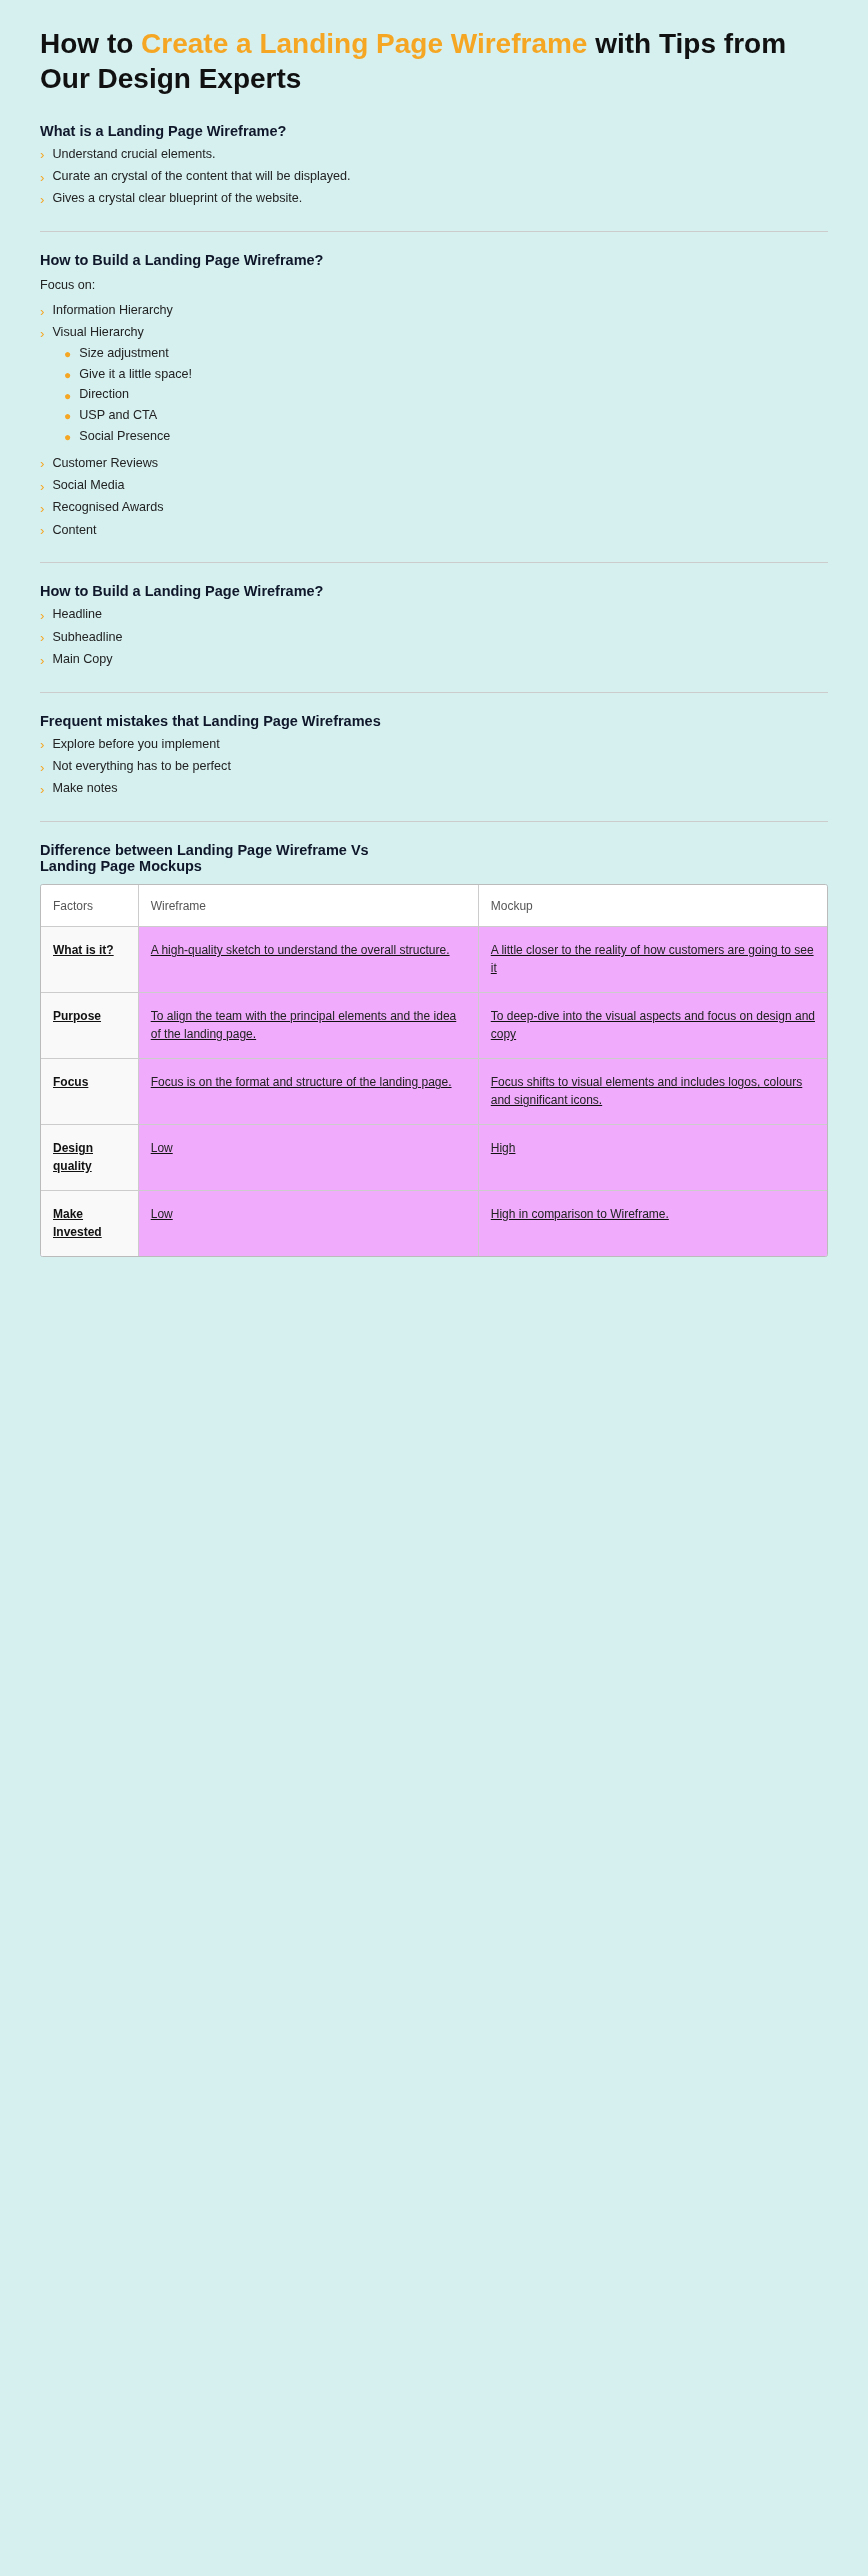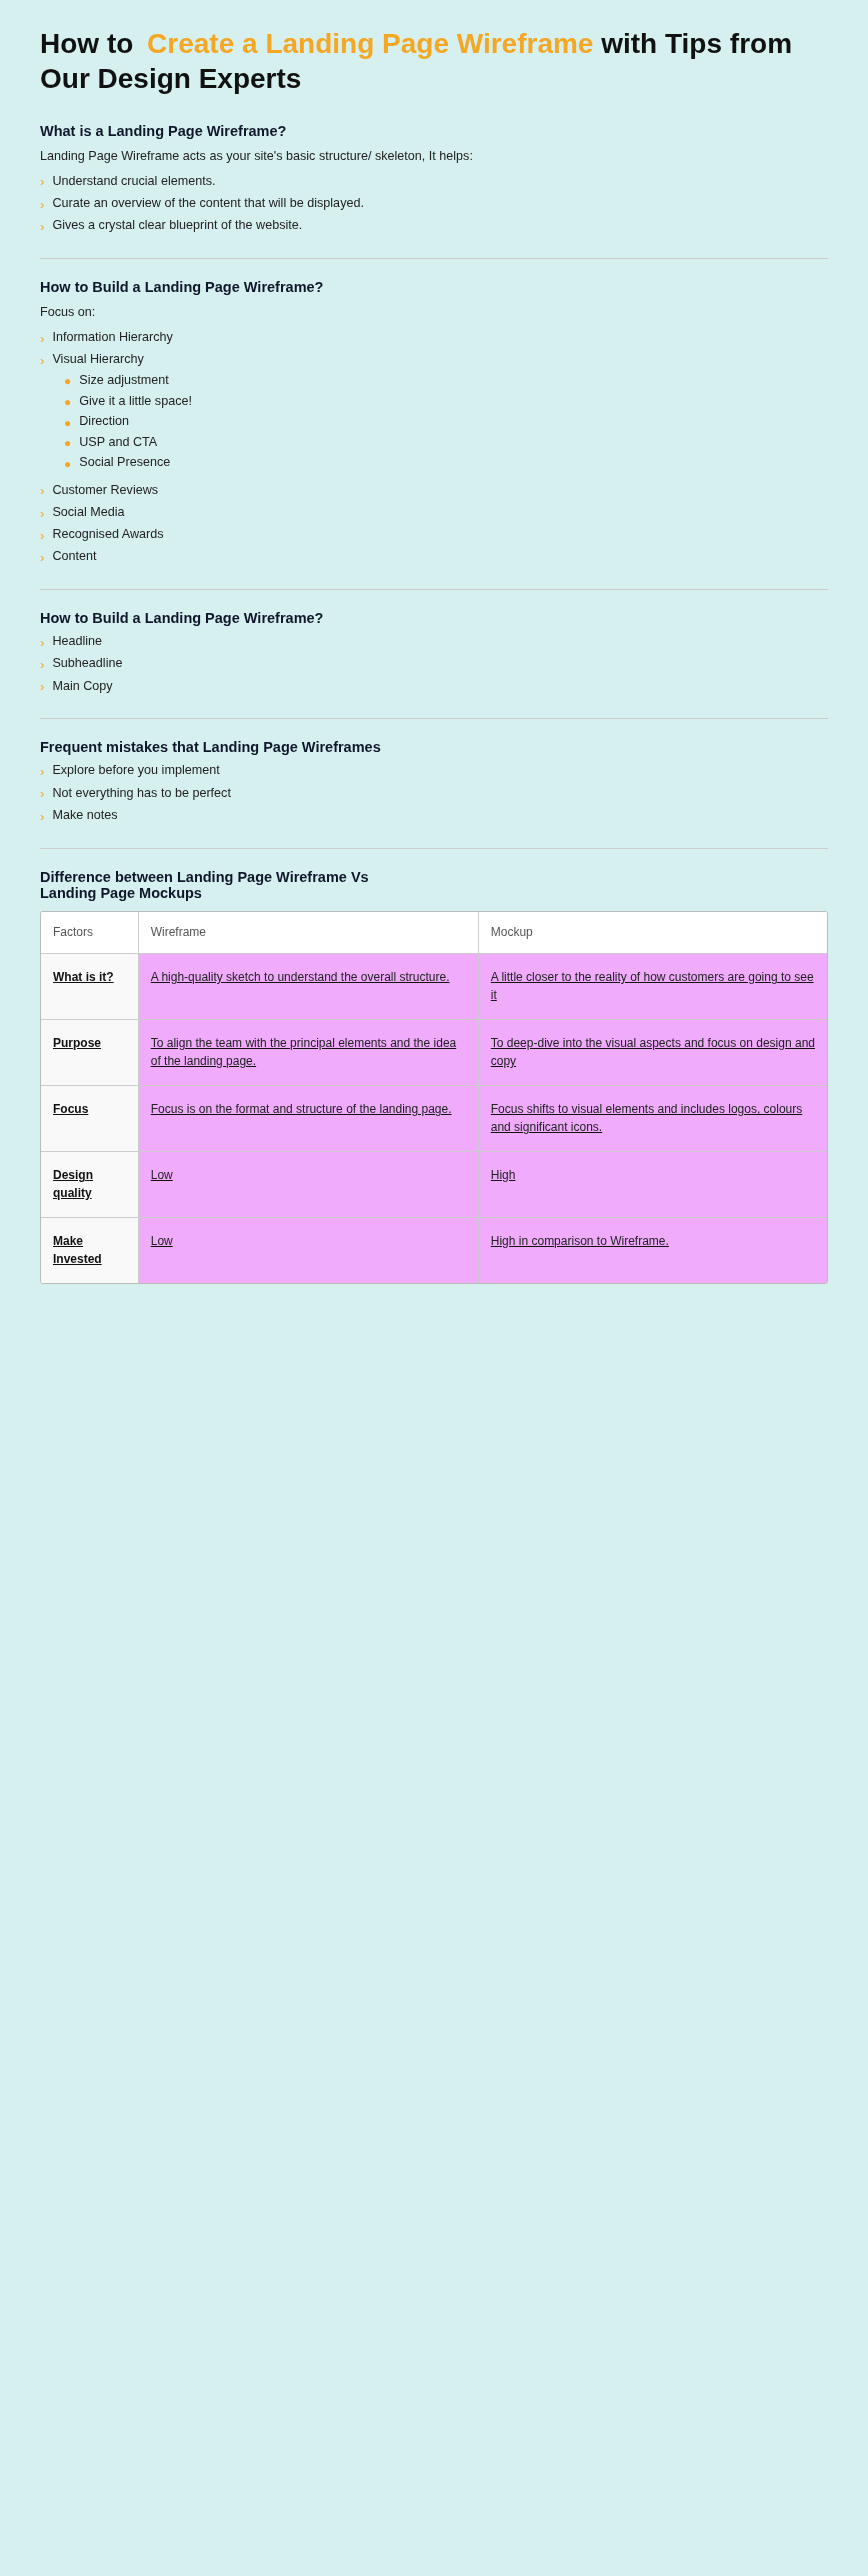--- a/index.html
+++ b/index.html
@@ -14,21 +14,20 @@
 
     .page-title {
       font-size: 28px;
       font-weight: 700;
       line-height: 1.25;
       margin-bottom: 26.4px;
       color: #111;
     }
     .page-title .highlight {
       color: #f5a623;
-      margin-left: 6px;
     }
 
     .section {
       margin-bottom: 24px;
     }
 
     .section-heading {
       font-size: 14.5px;
       font-weight: 700;
       margin-bottom: 8px;
@@ -154,29 +153,28 @@
   </style>
 </head>
 <body>
 
 <h1 class="page-title">
   <span>How to </span><span class="highlight">Create a Landing Page Wireframe</span><span> with Tips from Our Design Experts</span>
 </h1>
 
 <div class="section">
   <h2 class="section-heading">What is a Landing Page Wireframe?</h2>
-  <p class="section-text">Landing Page Wireframe acts as your site's basic structure/ skeleton, It helps:</p>
   <ul class="list-outer">
     <li>
       <span class="chevron-icon">›</span>
       <span>Understand crucial elements.</span>
     </li>
     <li>
       <span class="chevron-icon">›</span>
-      <span>Curate an overview of the content that will be displayed.</span>
+      <span>Curate an crystal of the content that will be displayed.</span>
     </li>
     <li>
       <span class="chevron-icon">›</span>
       <span>Gives a crystal clear blueprint of the website.</span>
     </li>
   </ul>
 </div>
 
 <hr class="divider">
 

